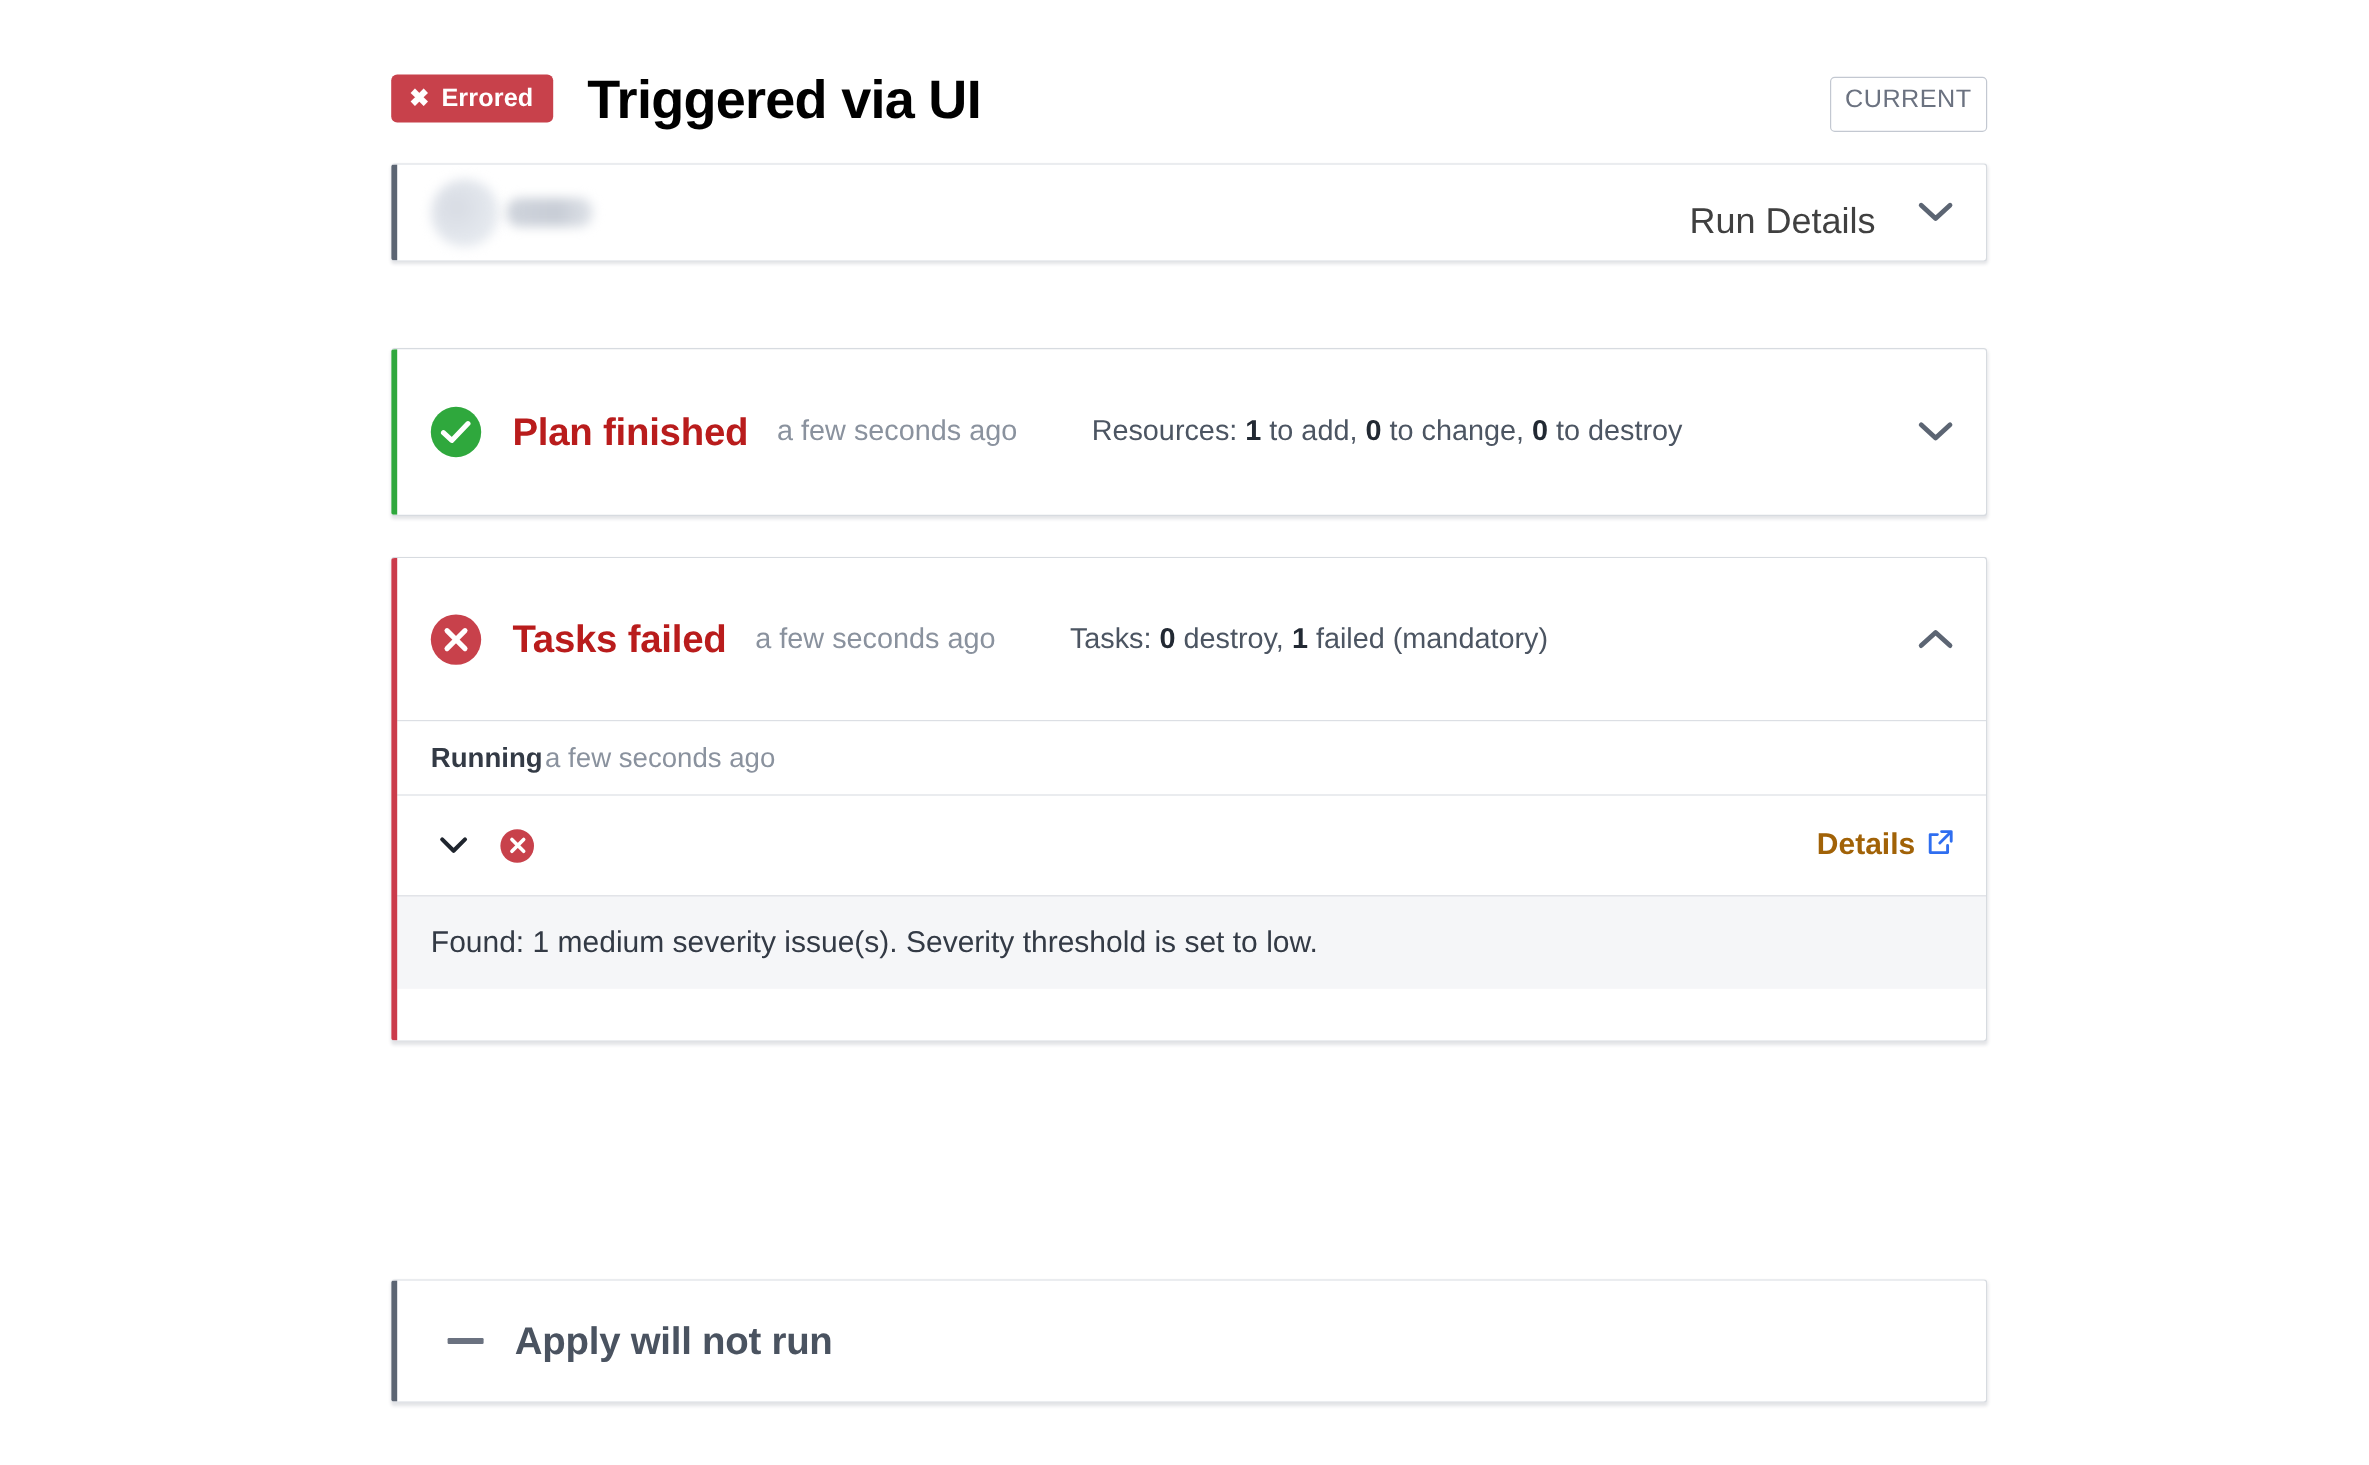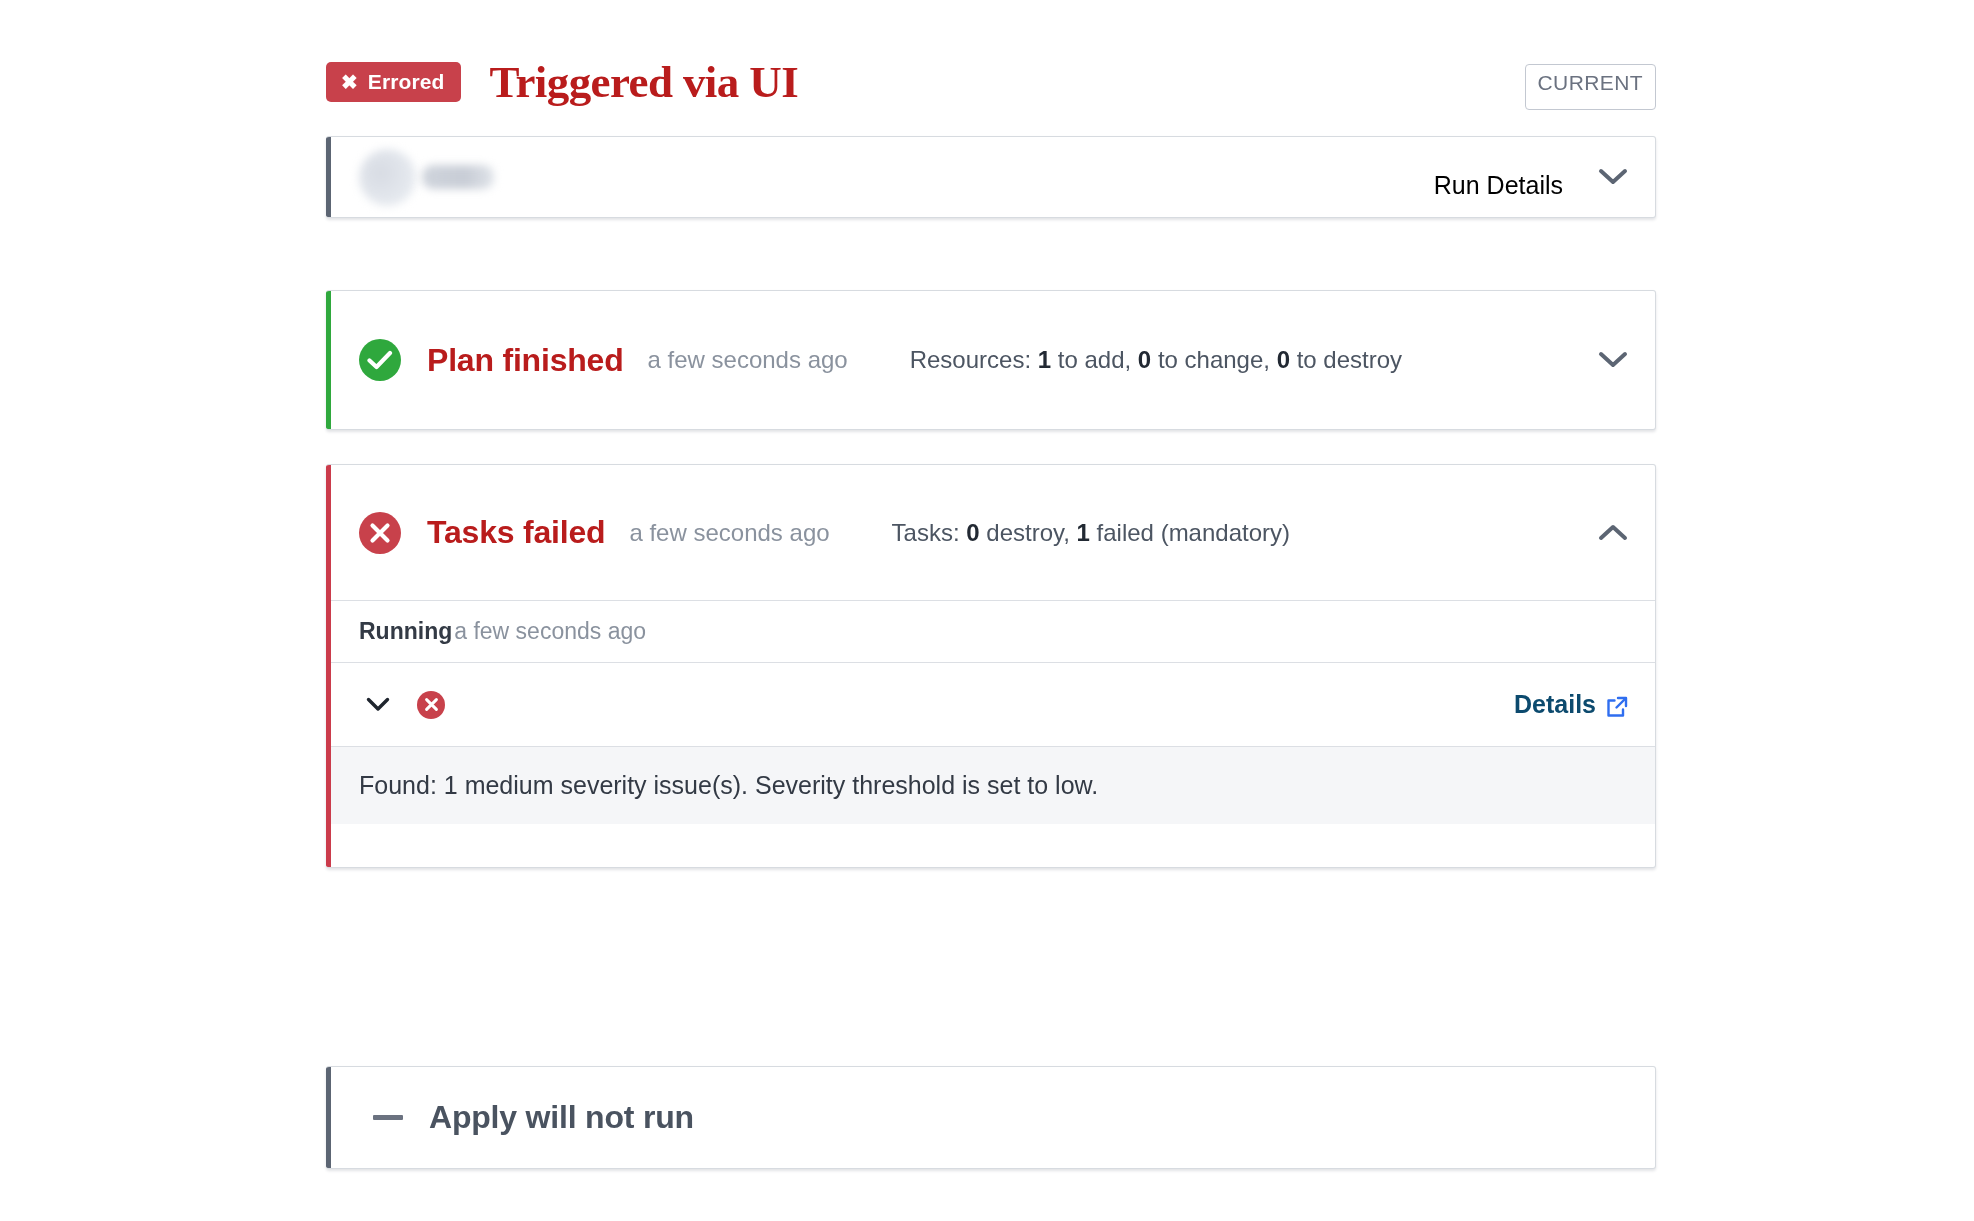--- a/index.html
+++ b/index.html
@@ -49,25 +49,24 @@
     font-size: 20px;
     font-weight: bold;
     line-height: 1;
     display: inline-block;
     transform: translateY(0px);
   }
   .page-title {
     margin-left: 28px;
     font-size: 45px;
     font-weight: bold;
-    color: #b91c1c;
+    color: #000000;
     letter-spacing: -0.6px;
     line-height: 1;
     white-space: nowrap;
-    font-family: Liberation Serif, serif;
   }
   .current-chip {
     position: absolute;
     right: 0;
     top: 10px;
     border: 1px solid #c3c8d1;
     border-radius: 4px;
     color: #6b7280;
     font-size: 21px;
     letter-spacing: 0.4px;
@@ -131,22 +130,22 @@
     margin-left: 14px;
     font-size: 25px;
     color: #4c5562;
     white-space: nowrap;
   }
   .trigger-text b { color: #2b313b; font-weight: bold; }
 
   .spacer { flex: 1 1 auto; }
 
   .run-details-label {
-    font-size: 25px;
-    color: #000000;
+    font-size: 30px;
+    color: #404040;
     white-space: nowrap;
     margin-top: 16px;
   }
 
   .chev {
     width: 32px;
     height: 32px;
     margin-left: 34px;
     flex: 0 0 auto;
     display: flex;
@@ -251,23 +250,23 @@
   }
   .task-label {
     font-size: 25px;
     color: #4c5562;
     white-space: nowrap;
   }
   .task-label b { color: #1f252e; font-weight: bold; }
 
   .details-link {
     display: inline-flex;
-    align-items: flex-end;
+    align-items: flex-start;
     gap: 9px;
-    color: #0c4a6e;
+    color: #a16207;
     font-size: 25px;
     font-weight: bold;
     text-decoration: none;
     white-space: nowrap;
   }
   .details-link svg { display: block; }
 
   .task-output {
     background: #f5f6f8;
     border-top: 1px solid #dcdfe4;

